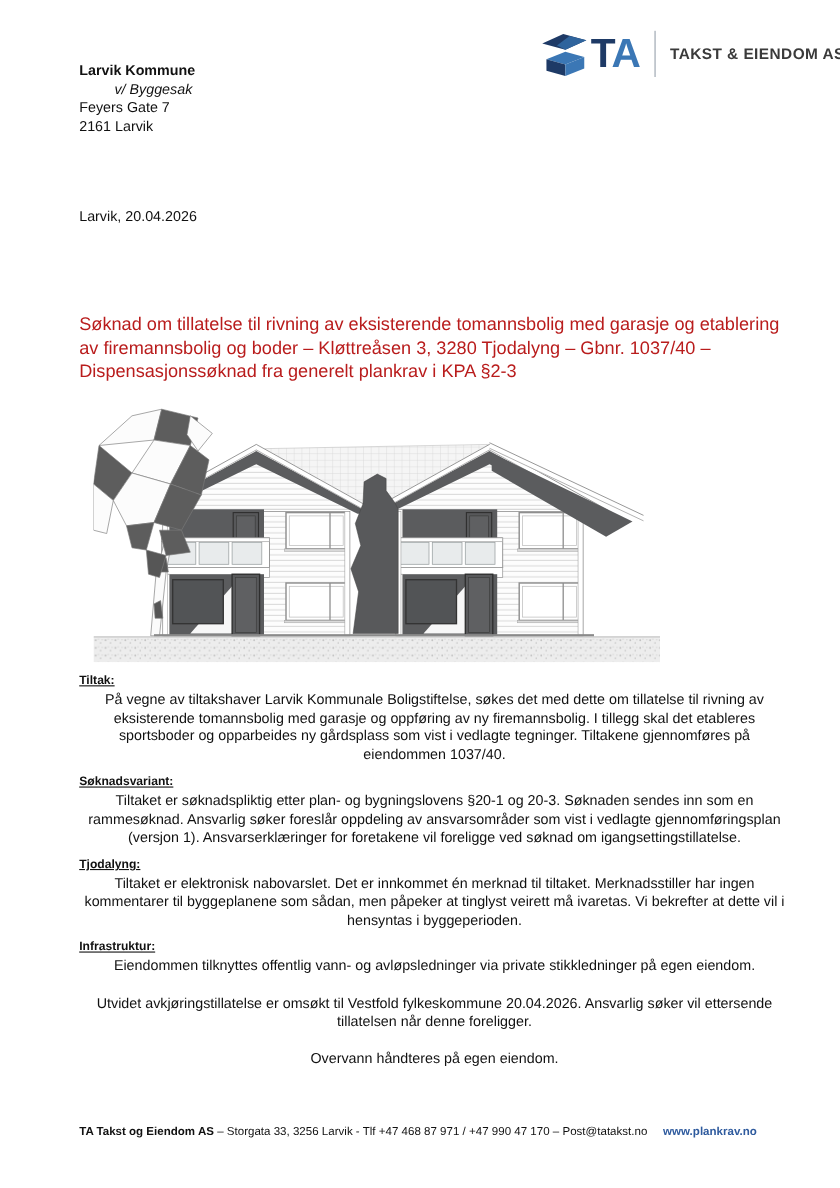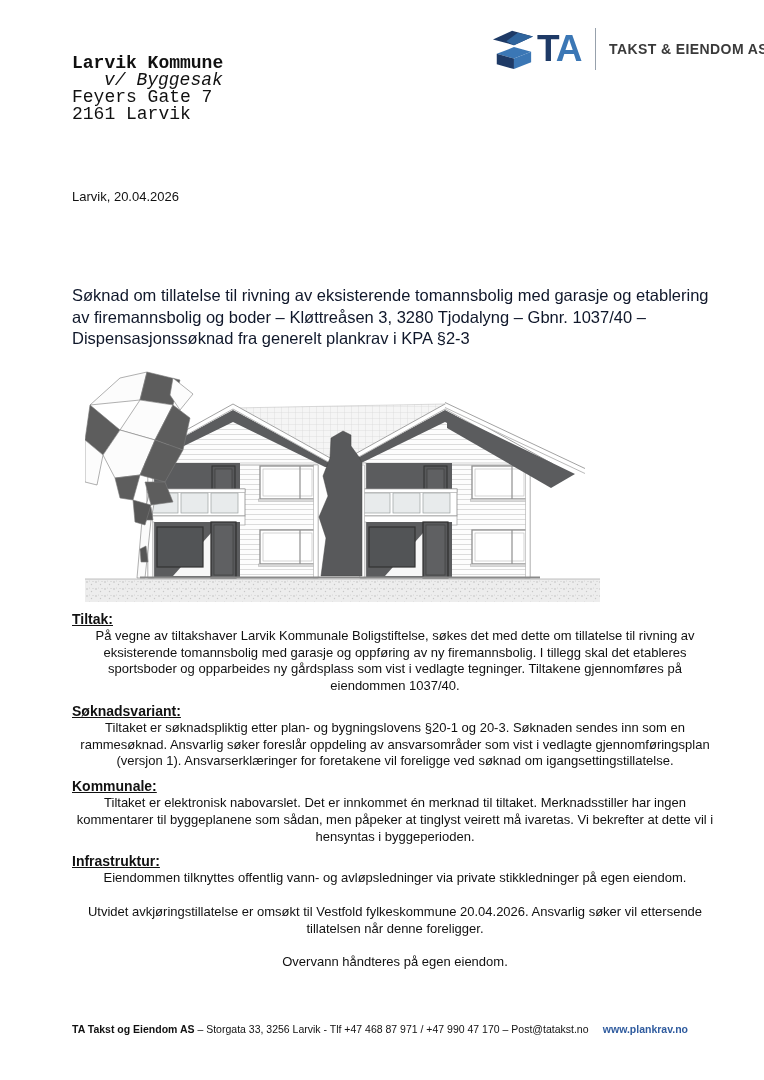--- a/index.html
+++ b/index.html
@@ -1,42 +1,42 @@
 <!DOCTYPE html>
 <html><head>
 <meta charset="utf-8">
 <style>
   html,body{margin:0;padding:0;background:#ffffff;}
   .page{
     position:relative;width:764px;height:1080px;background:#fff;overflow:hidden;
     font-family:"Liberation Sans",sans-serif;color:#111;
   }
   
-  .recipient{position:absolute;left:72px;top:55px;font-size:18px;line-height:17px;font-family:Liberation Mono, monospace;}
+  .recipient{position:absolute;left:72px;top:55px;font-size:13px;line-height:17px;}
   .recipient .name{font-weight:bold;}
   .recipient .attn{font-style:italic;margin-left:32px;}
   
   .logo{position:absolute;top:26px;left:492px;display:flex;align-items:center;height:46px;}
   .logo .icon{width:42px;height:44px;display:block;}
   .logo .ta{font-size:37px;font-weight:bold;line-height:44px;margin-left:3px;letter-spacing:-1px;}
   .logo .ta .t{color:#1e3a66;}
   .logo .ta .a{color:#3b77b5;}
   .logo .divider{width:1.5px;height:42px;background:#97a1ac;margin:0 13px;}
   .logo .company{font-size:14px;font-weight:bold;color:#3a3a3a;letter-spacing:0.4px;white-space:nowrap;}
   
   .dateline{position:absolute;left:72px;top:189px;font-size:13px;}
   
   .subject{position:absolute;left:72px;top:285px;width:642px;margin:0;
-    font-size:16.5px;line-height:21.5px;font-weight:400;color:#0f172a;}
+    font-size:16.5px;line-height:21.5px;font-weight:400;color:#b91c1c;}
   
   .drawing{position:absolute;left:85px;top:370px;width:515px;height:232px;}
   
   .sections{position:absolute;left:72px;top:611px;width:646px;font-size:13px;line-height:16.8px;}
   .section{margin:0 0 8px 0;}
-  .section h2{font-size:14px;line-height:16.8px;margin:0;font-weight:bold;text-decoration:underline;}
+  .section h2{font-size:11px;line-height:16.8px;margin:0;font-weight:bold;text-decoration:underline;}
   .section p{margin:0;text-align:center;}
   .section p + p{margin-top:16.8px;}
   
   .footer{position:absolute;left:72px;right:76px;top:1023px;font-size:10.5px;
     display:flex;justify-content:space-between;align-items:baseline;}
   .footer .left{white-space:nowrap;}
   .footer .company{font-weight:bold;}
   .footer .website{font-weight:bold;color:#2f5b9e;text-decoration:none;cursor:pointer;}
 </style>
 </head>
@@ -171,21 +171,21 @@
   <div class="sections">
     <div class="section">
       <h2>Tiltak:</h2>
       <p>På vegne av tiltakshaver Larvik Kommunale Boligstiftelse, søkes det med dette om tillatelse til rivning av eksisterende tomannsbolig med garasje og oppføring av ny firemannsbolig. I tillegg skal det etableres sportsboder og opparbeides ny gårdsplass som vist i vedlagte tegninger. Tiltakene gjennomføres på eiendommen 1037/40.</p>
     </div>
     <div class="section">
       <h2>Søknadsvariant:</h2>
       <p>Tiltaket er søknadspliktig etter plan- og bygningslovens §20-1 og 20-3. Søknaden sendes inn som en rammesøknad. Ansvarlig søker foreslår oppdeling av ansvarsområder som vist i vedlagte gjennomføringsplan (versjon 1). Ansvarserklæringer for foretakene vil foreligge ved søknad om igangsettingstillatelse.</p>
     </div>
     <div class="section">
-      <h2>Kommunale:</h2>
+      <h2>Tjodalyng:</h2>
       <p>Tiltaket er elektronisk nabovarslet. Det er innkommet én merknad til tiltaket. Merknadsstiller har ingen kommentarer til byggeplanene som sådan, men påpeker at tinglyst veirett må ivaretas. Vi bekrefter at dette vil i hensyntas i byggeperioden.</p>
     </div>
     <div class="section">
       <h2>Infrastruktur:</h2>
       <p>Eiendommen tilknyttes offentlig vann- og avløpsledninger via private stikkledninger på egen eiendom.</p>
       <p>Utvidet avkjøringstillatelse er omsøkt til Vestfold fylkeskommune 20.04.2026. Ansvarlig søker vil ettersende tillatelsen når denne foreligger.</p>
       <p>Overvann håndteres på egen eiendom.</p>
     </div>
   </div>
 

